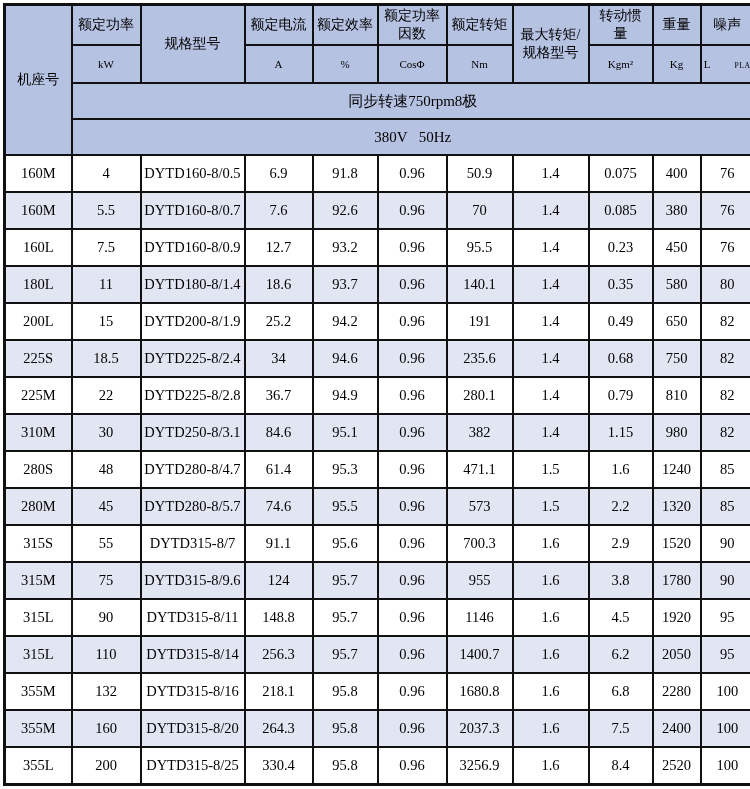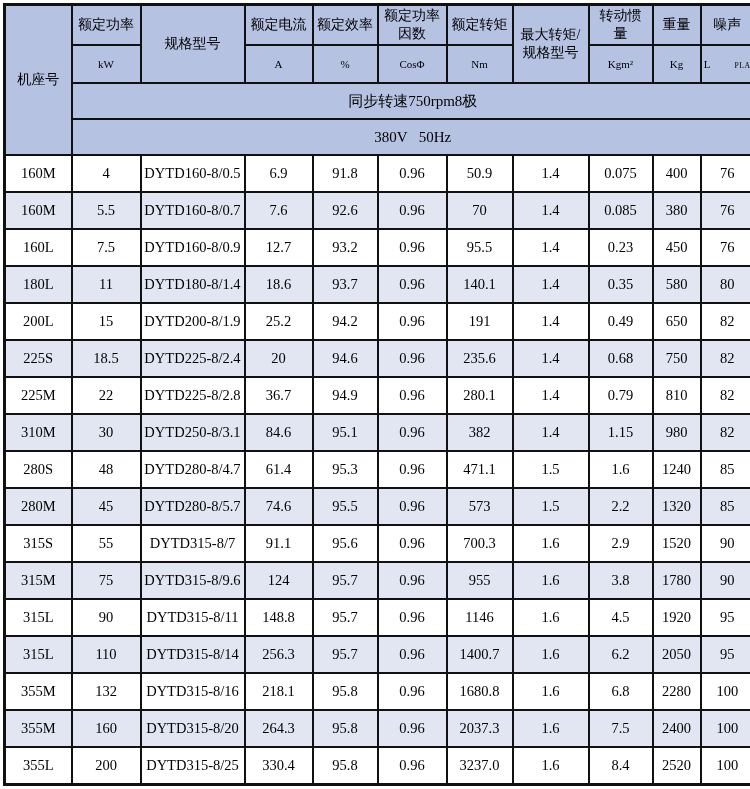--- a/index.html
+++ b/index.html
@@ -187,21 +187,21 @@
     <td>191</td>
     <td>1.4</td>
     <td>0.49</td>
     <td>650</td>
     <td>82</td>
   </tr>
         <tr class="alt">
     <td>225S</td>
     <td>18.5</td>
     <td>DYTD225-8/2.4</td>
-    <td>20</td>
+    <td>34</td>
     <td>94.6</td>
     <td>0.96</td>
     <td>235.6</td>
     <td>1.4</td>
     <td>0.68</td>
     <td>750</td>
     <td>82</td>
   </tr>
         <tr>
     <td>225M</td>
@@ -333,21 +333,21 @@
     <td>2400</td>
     <td>100</td>
   </tr>
         <tr>
     <td>355L</td>
     <td>200</td>
     <td>DYTD315-8/25</td>
     <td>330.4</td>
     <td>95.8</td>
     <td>0.96</td>
-    <td>3237.0</td>
+    <td>3256.9</td>
     <td>1.6</td>
     <td>8.4</td>
     <td>2520</td>
     <td>100</td>
   </tr>
       </tbody>
   </table>
 </div>
 
 </body></html>

